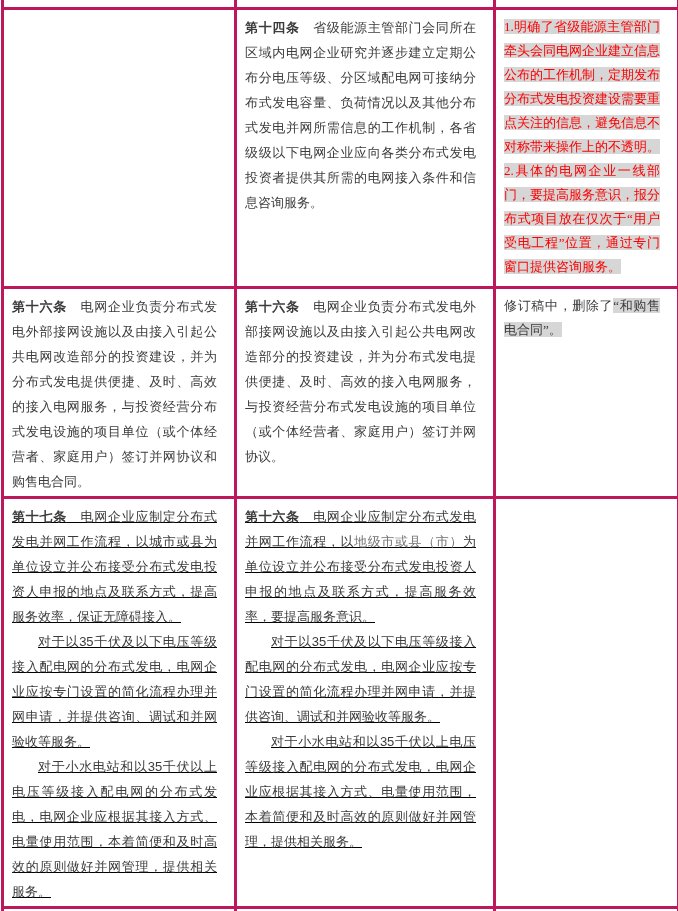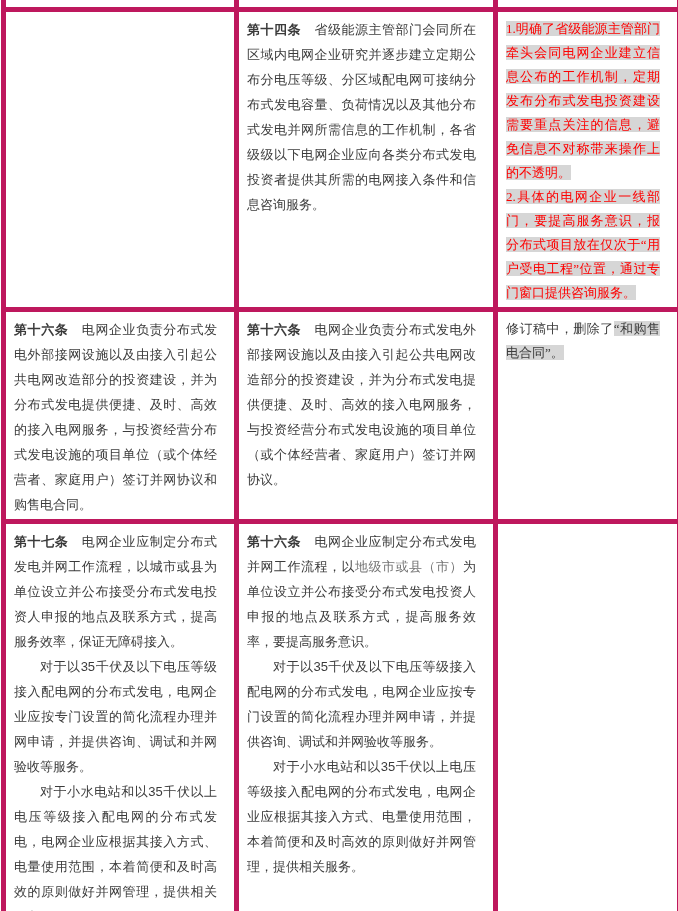--- a/index.html
+++ b/index.html
@@ -14,31 +14,31 @@
   }
   table.cmp {
     position: absolute;
     top: -33px;
     left: 1px;
     width: 676px;
     border-collapse: collapse;
     table-layout: fixed;
   }
   table.cmp td {
-    border: 5px solid #be185d;
+    border: 3px solid #be185d;
     vertical-align: top;
     padding: 5px 17px 2px 8px;
     overflow: hidden;
     margin-left: 15px;
   }
   
   tr[data-name="row-stub-top"]      { height: 40px;  }
   tr[data-name="row-article-14"]    { height: 279px; }
   tr[data-name="row-article-15"]    { height: 187px; }
-  tr[data-name="row-article-16"]    { height: 359px; }
+  tr[data-name="row-article-16"]    { height: 359px; text-decoration: underline; }
   tr[data-name="row-article-18"]    { height: 72px;  }
 
   .para {
     margin: 0;
     font-size: 13px;
     line-height: 25px;
     color: #3b3b3b;
     text-align: justify;
   }
   .para.indent { text-indent: 2em; }

